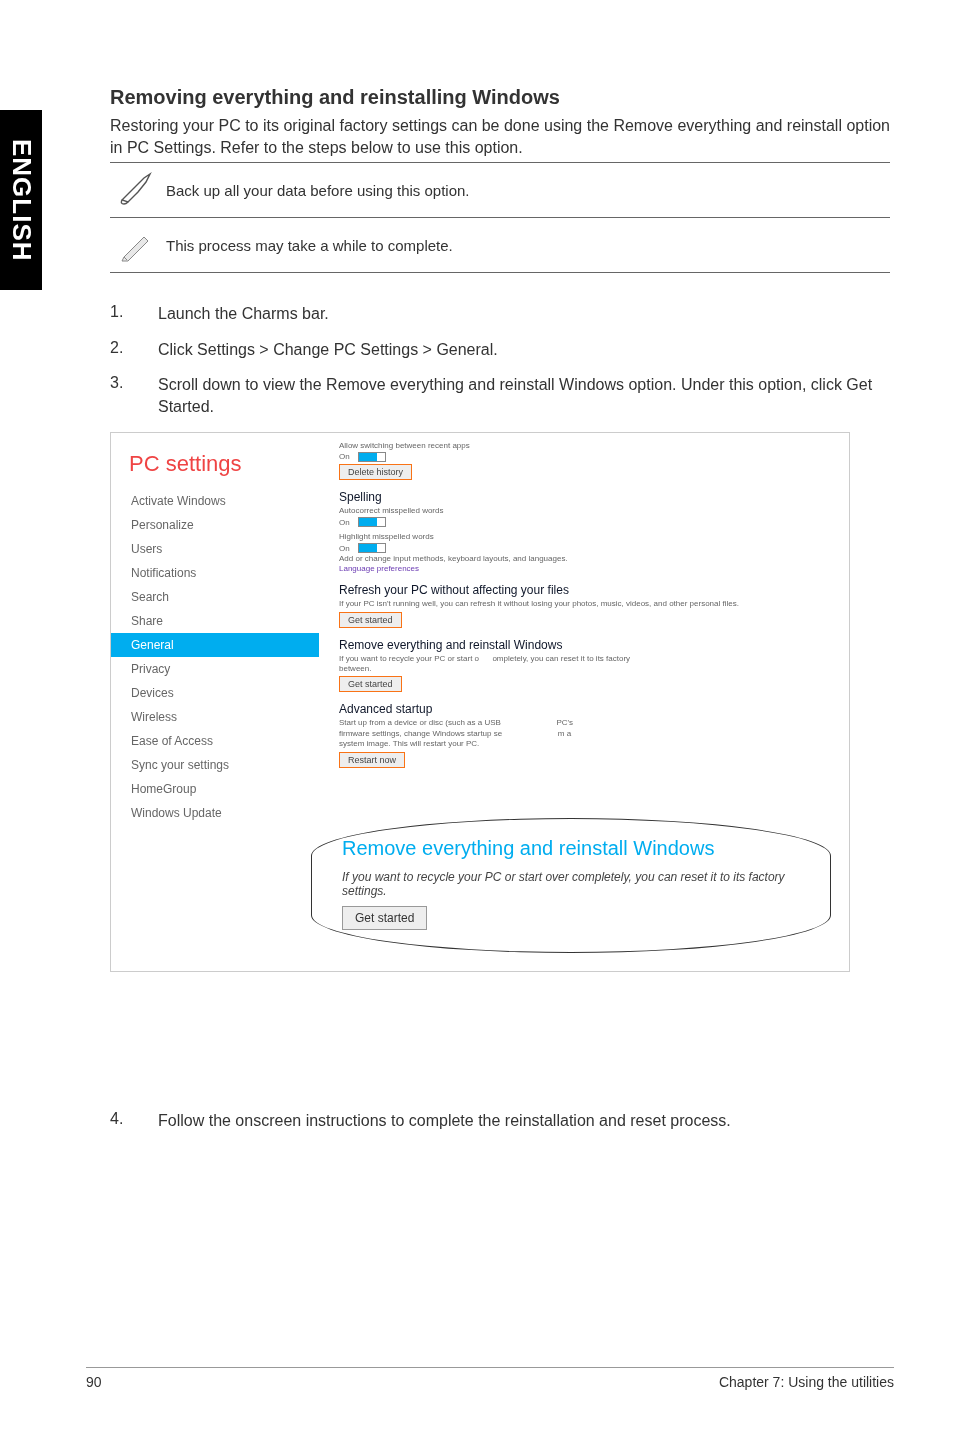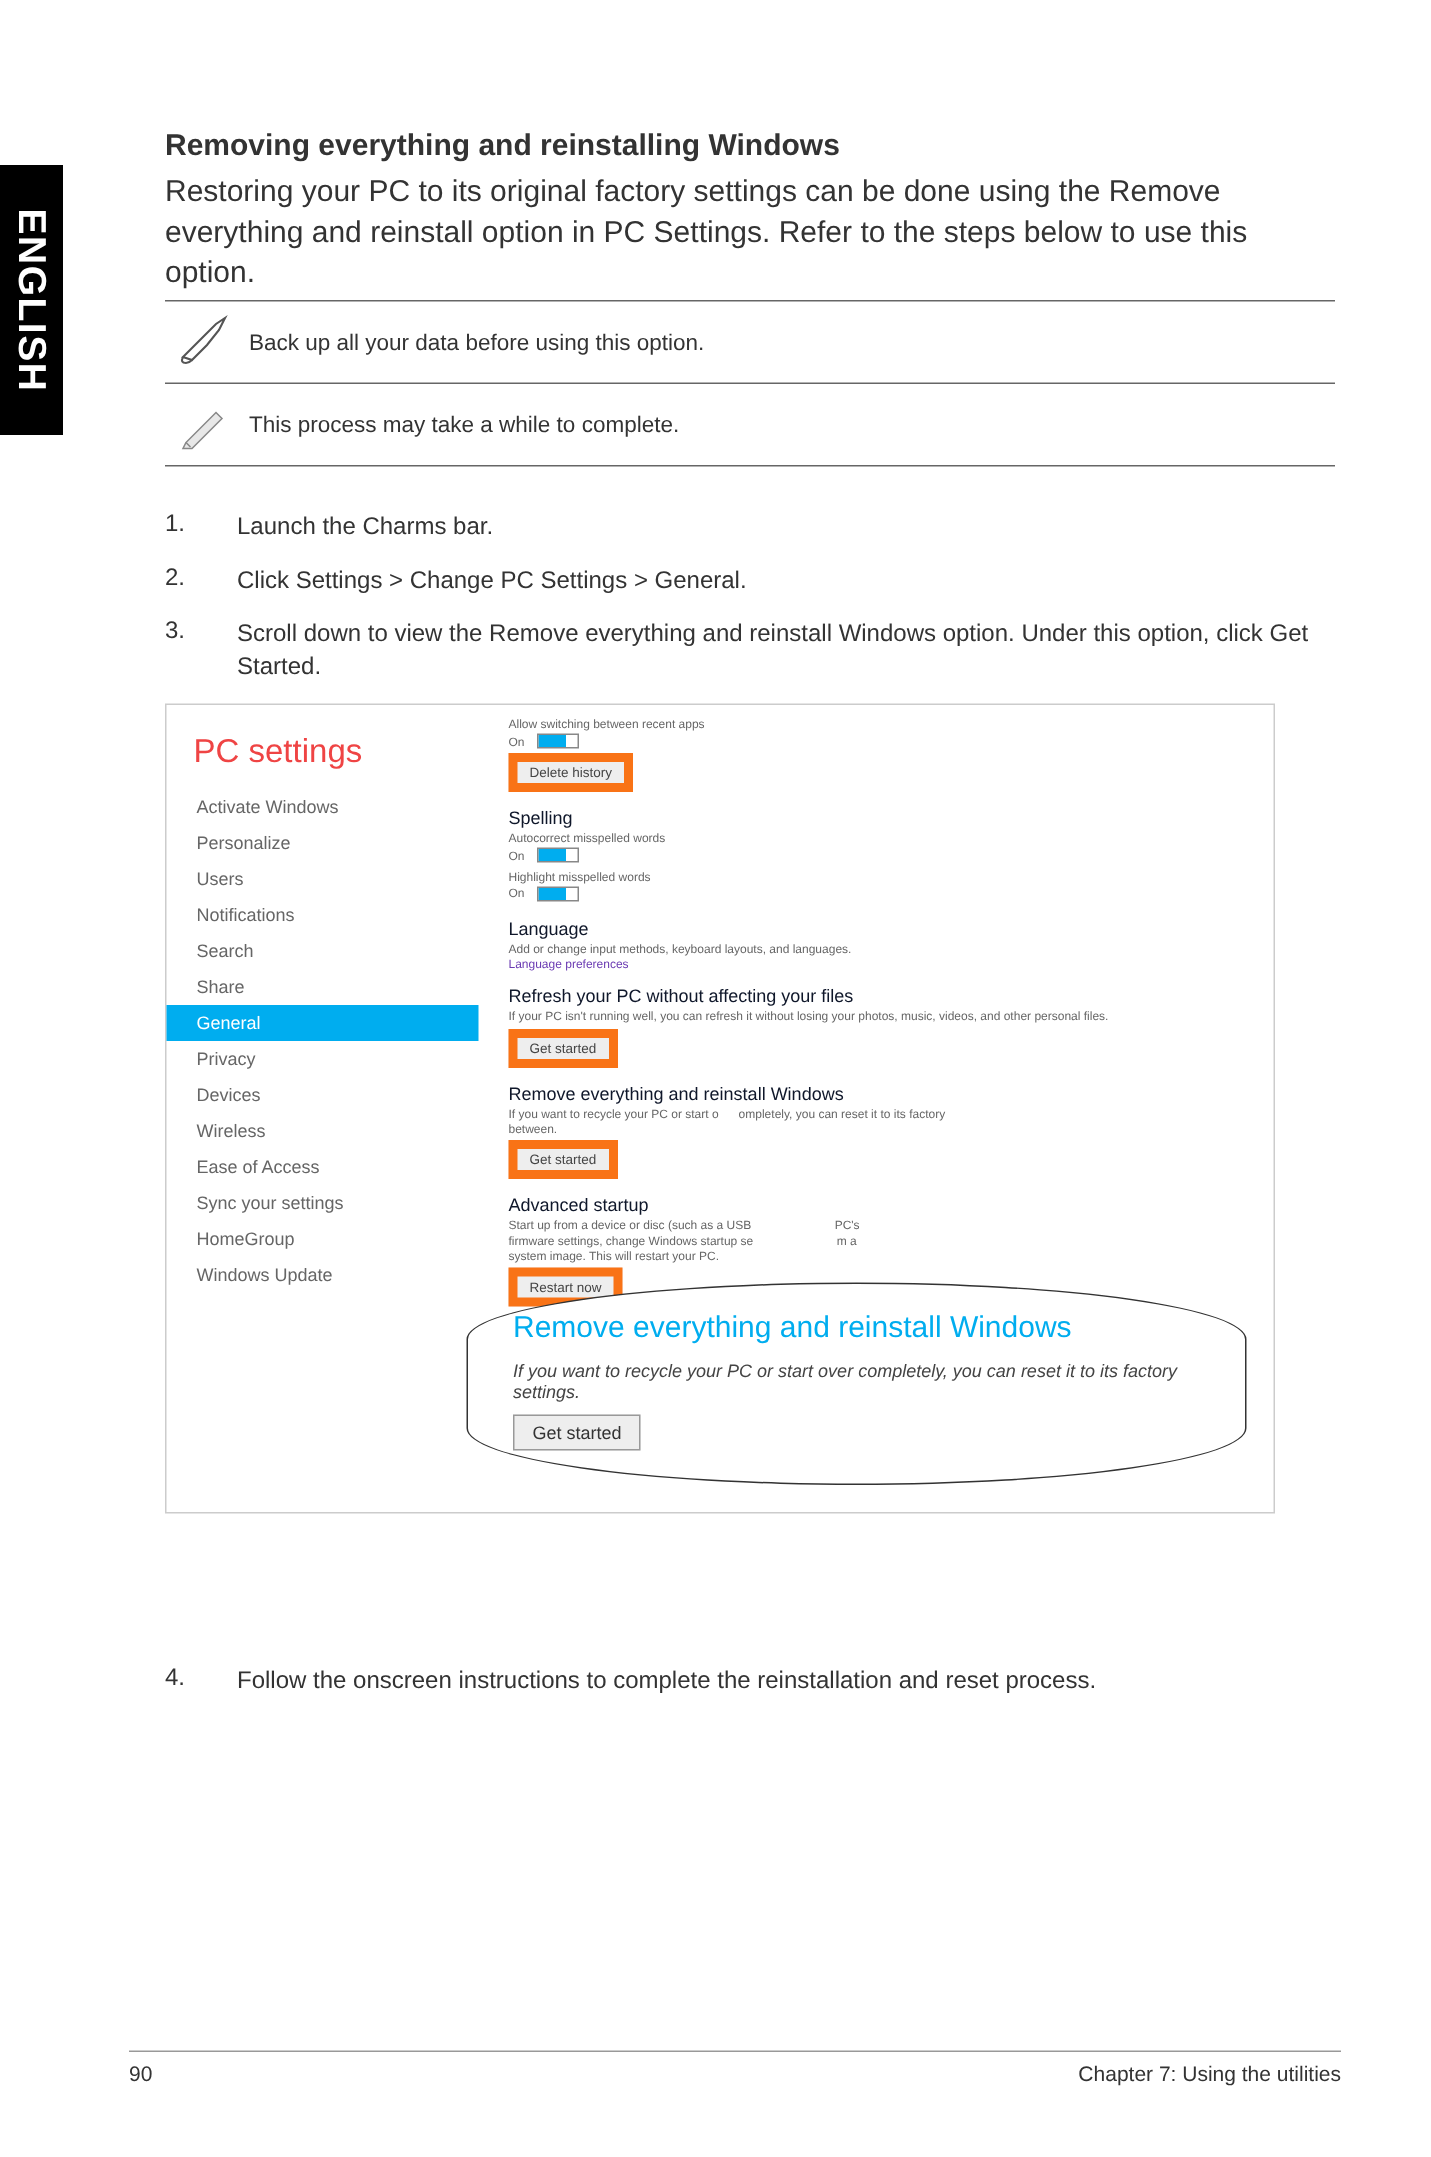--- a/index.html
+++ b/index.html
@@ -32,21 +32,21 @@
     left: 110px;
     top: 86px;
     width: 780px;
   }
   .heading {
     font-size: 20px;
     font-weight: bold;
     margin-bottom: 6px;
   }
   .intro {
-    font-size: 20px;
+    font-size: 16px;
     line-height: 1.35;
   }
   .note-sep {
     border: none;
     border-top: 1px solid #666;
     margin: 4px 0;
   }
   .note-row {
     display: flex;
     align-items: center;
@@ -127,21 +127,21 @@
     display: inline-block;
     width: 28px;
     height: 10px;
     background: linear-gradient(to right, #00adef 70%, #fff 70%);
     border: 1px solid #888;
     vertical-align: middle;
     margin-left: 8px;
   }
   .ss-btn {
     display: inline-block;
-    border: 6px solid #f97316;
+    border: 1px solid #f97316;
     background: #eee;
     padding: 2px 8px;
     font-size: 9px;
     margin-top: 2px;
   }
   .ss-sec-head {
     color: #0f172a;
     font-size: 12px;
     margin-top: 10px;
     margin-bottom: 2px;
@@ -272,21 +272,20 @@
       <div class="ss-small">Allow switching between recent apps</div>
       <div><span class="ss-small">On</span><span class="ss-toggle"></span></div>
       <div class="ss-btn">Delete history</div>
 
       <div class="ss-sec-head">Spelling</div>
       <div class="ss-small">Autocorrect misspelled words</div>
       <div><span class="ss-small">On</span><span class="ss-toggle"></span></div>
       <div class="ss-small" style="margin-top:4px">Highlight misspelled words</div>
       <div><span class="ss-small">On</span><span class="ss-toggle"></span></div>
 
-      <div class="ss-sec-head">Language</div>
       <div class="ss-small">Add or change input methods, keyboard layouts, and languages.</div>
       <div class="ss-link">Language preferences</div>
 
       <div class="ss-sec-head">Refresh your PC without affecting your files</div>
       <div class="ss-small">If your PC isn't running well, you can refresh it without losing your photos, music, videos, and other personal files.</div>
       <div class="ss-btn">Get started</div>
 
       <div class="ss-sec-head">Remove everything and reinstall Windows</div>
       <div class="ss-small">
         <span>If you want to recycle your PC or start o</span>&nbsp;&nbsp;&nbsp;&nbsp;&nbsp;&nbsp;<span>ompletely, you can reset it to its factory</span><br>

